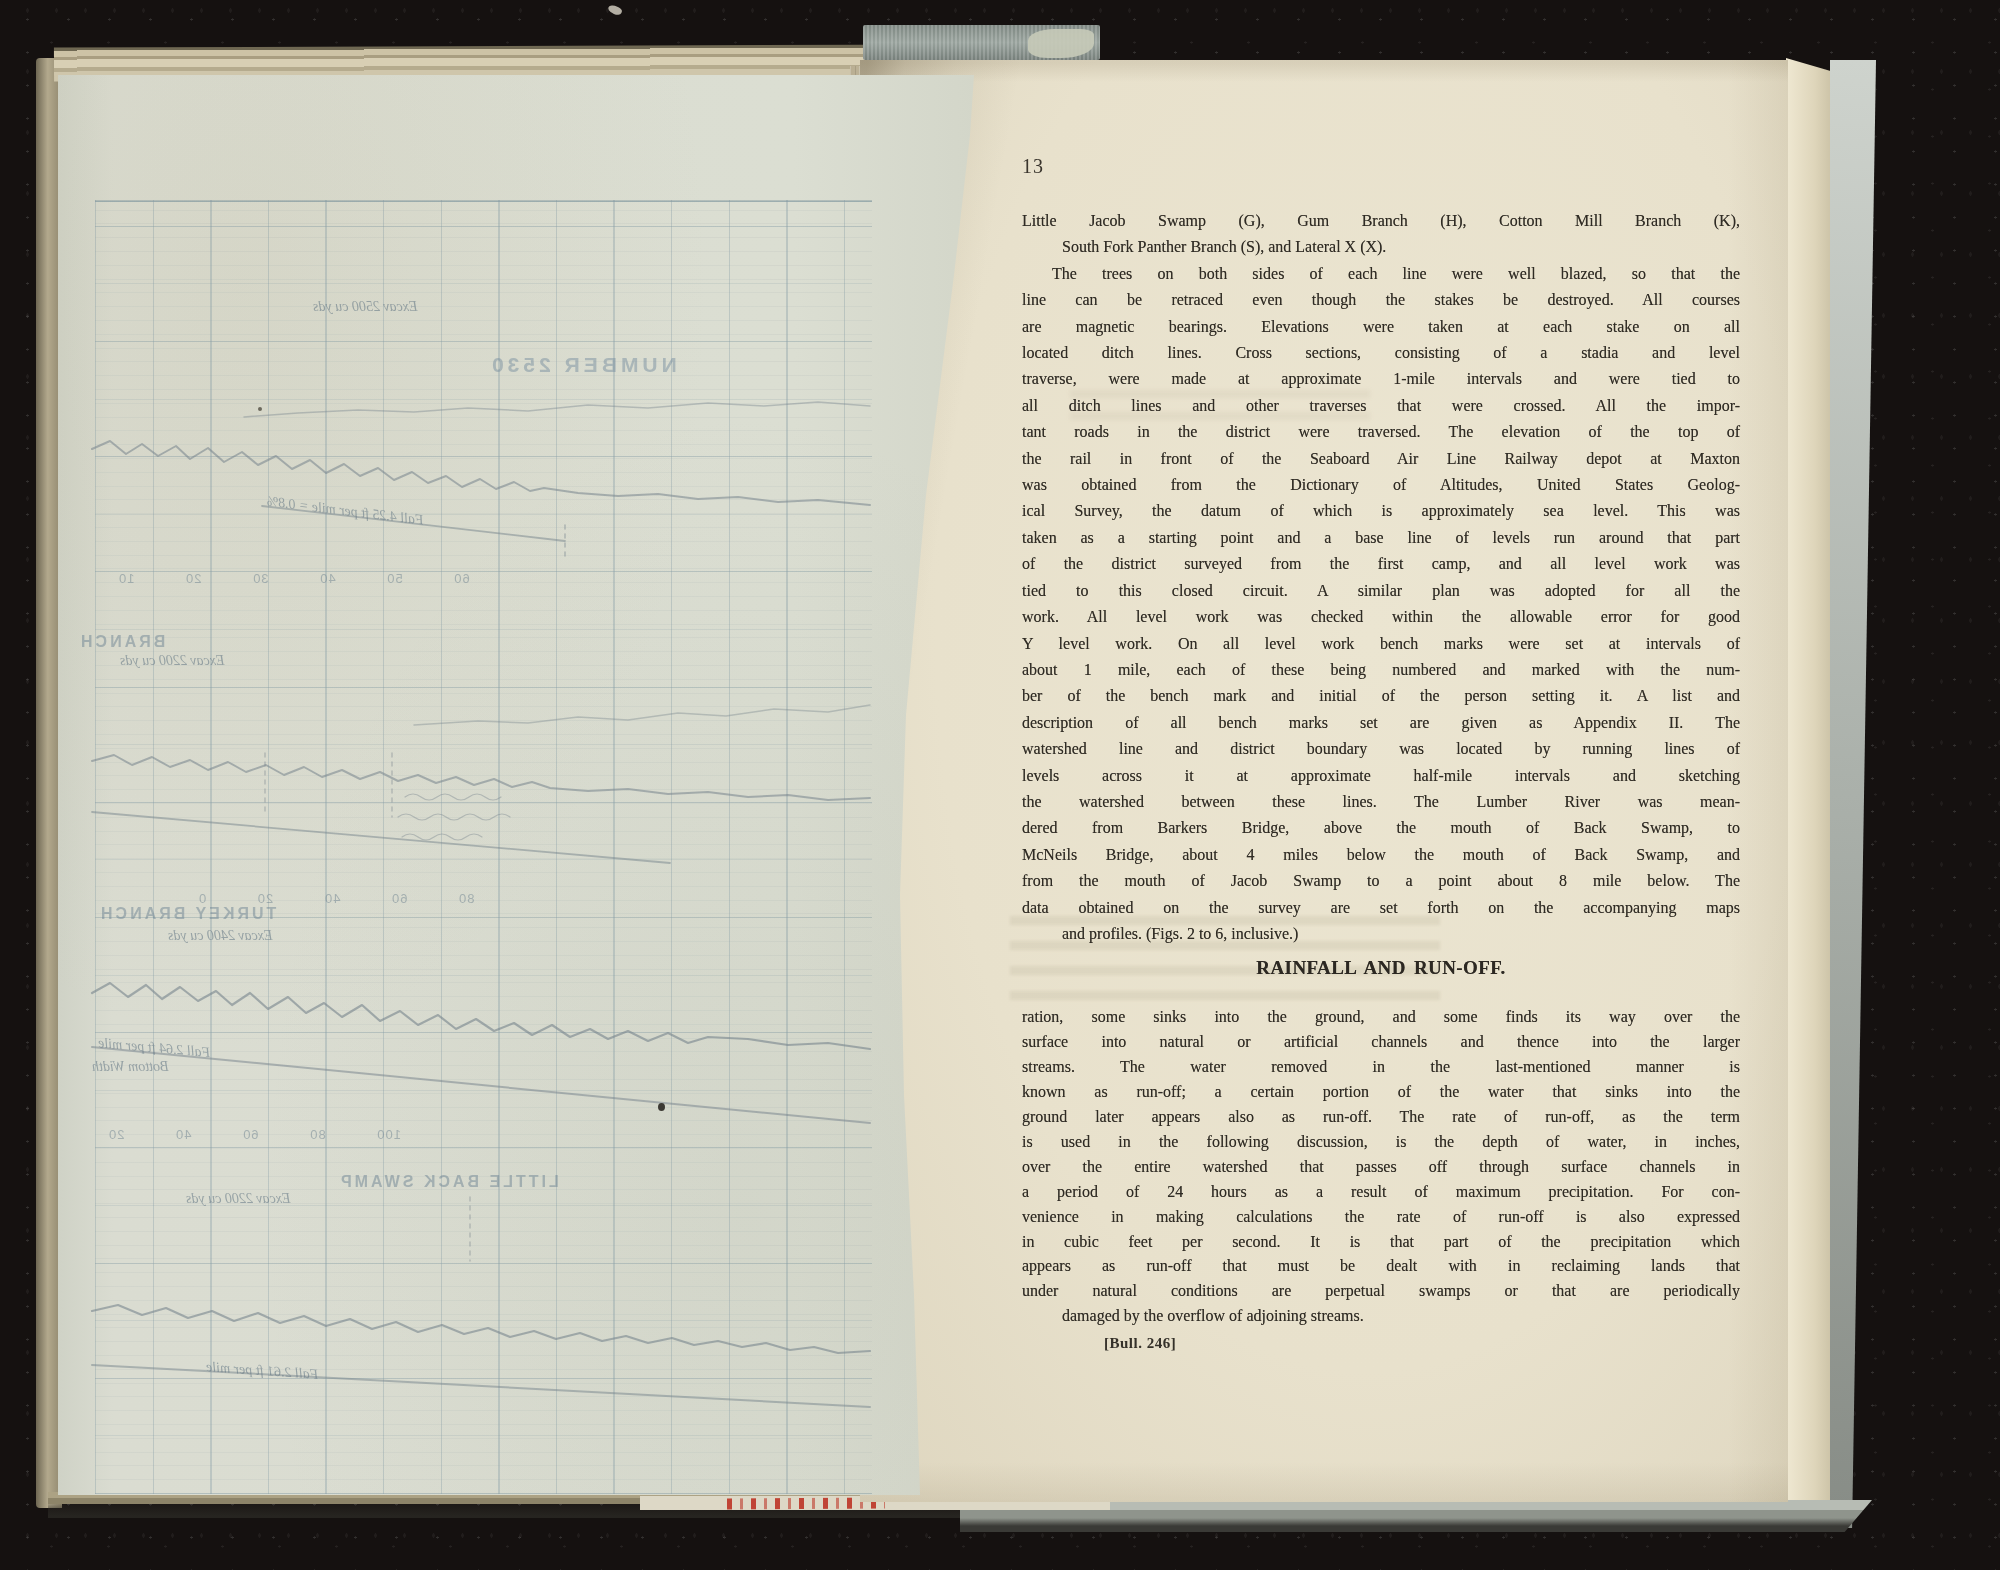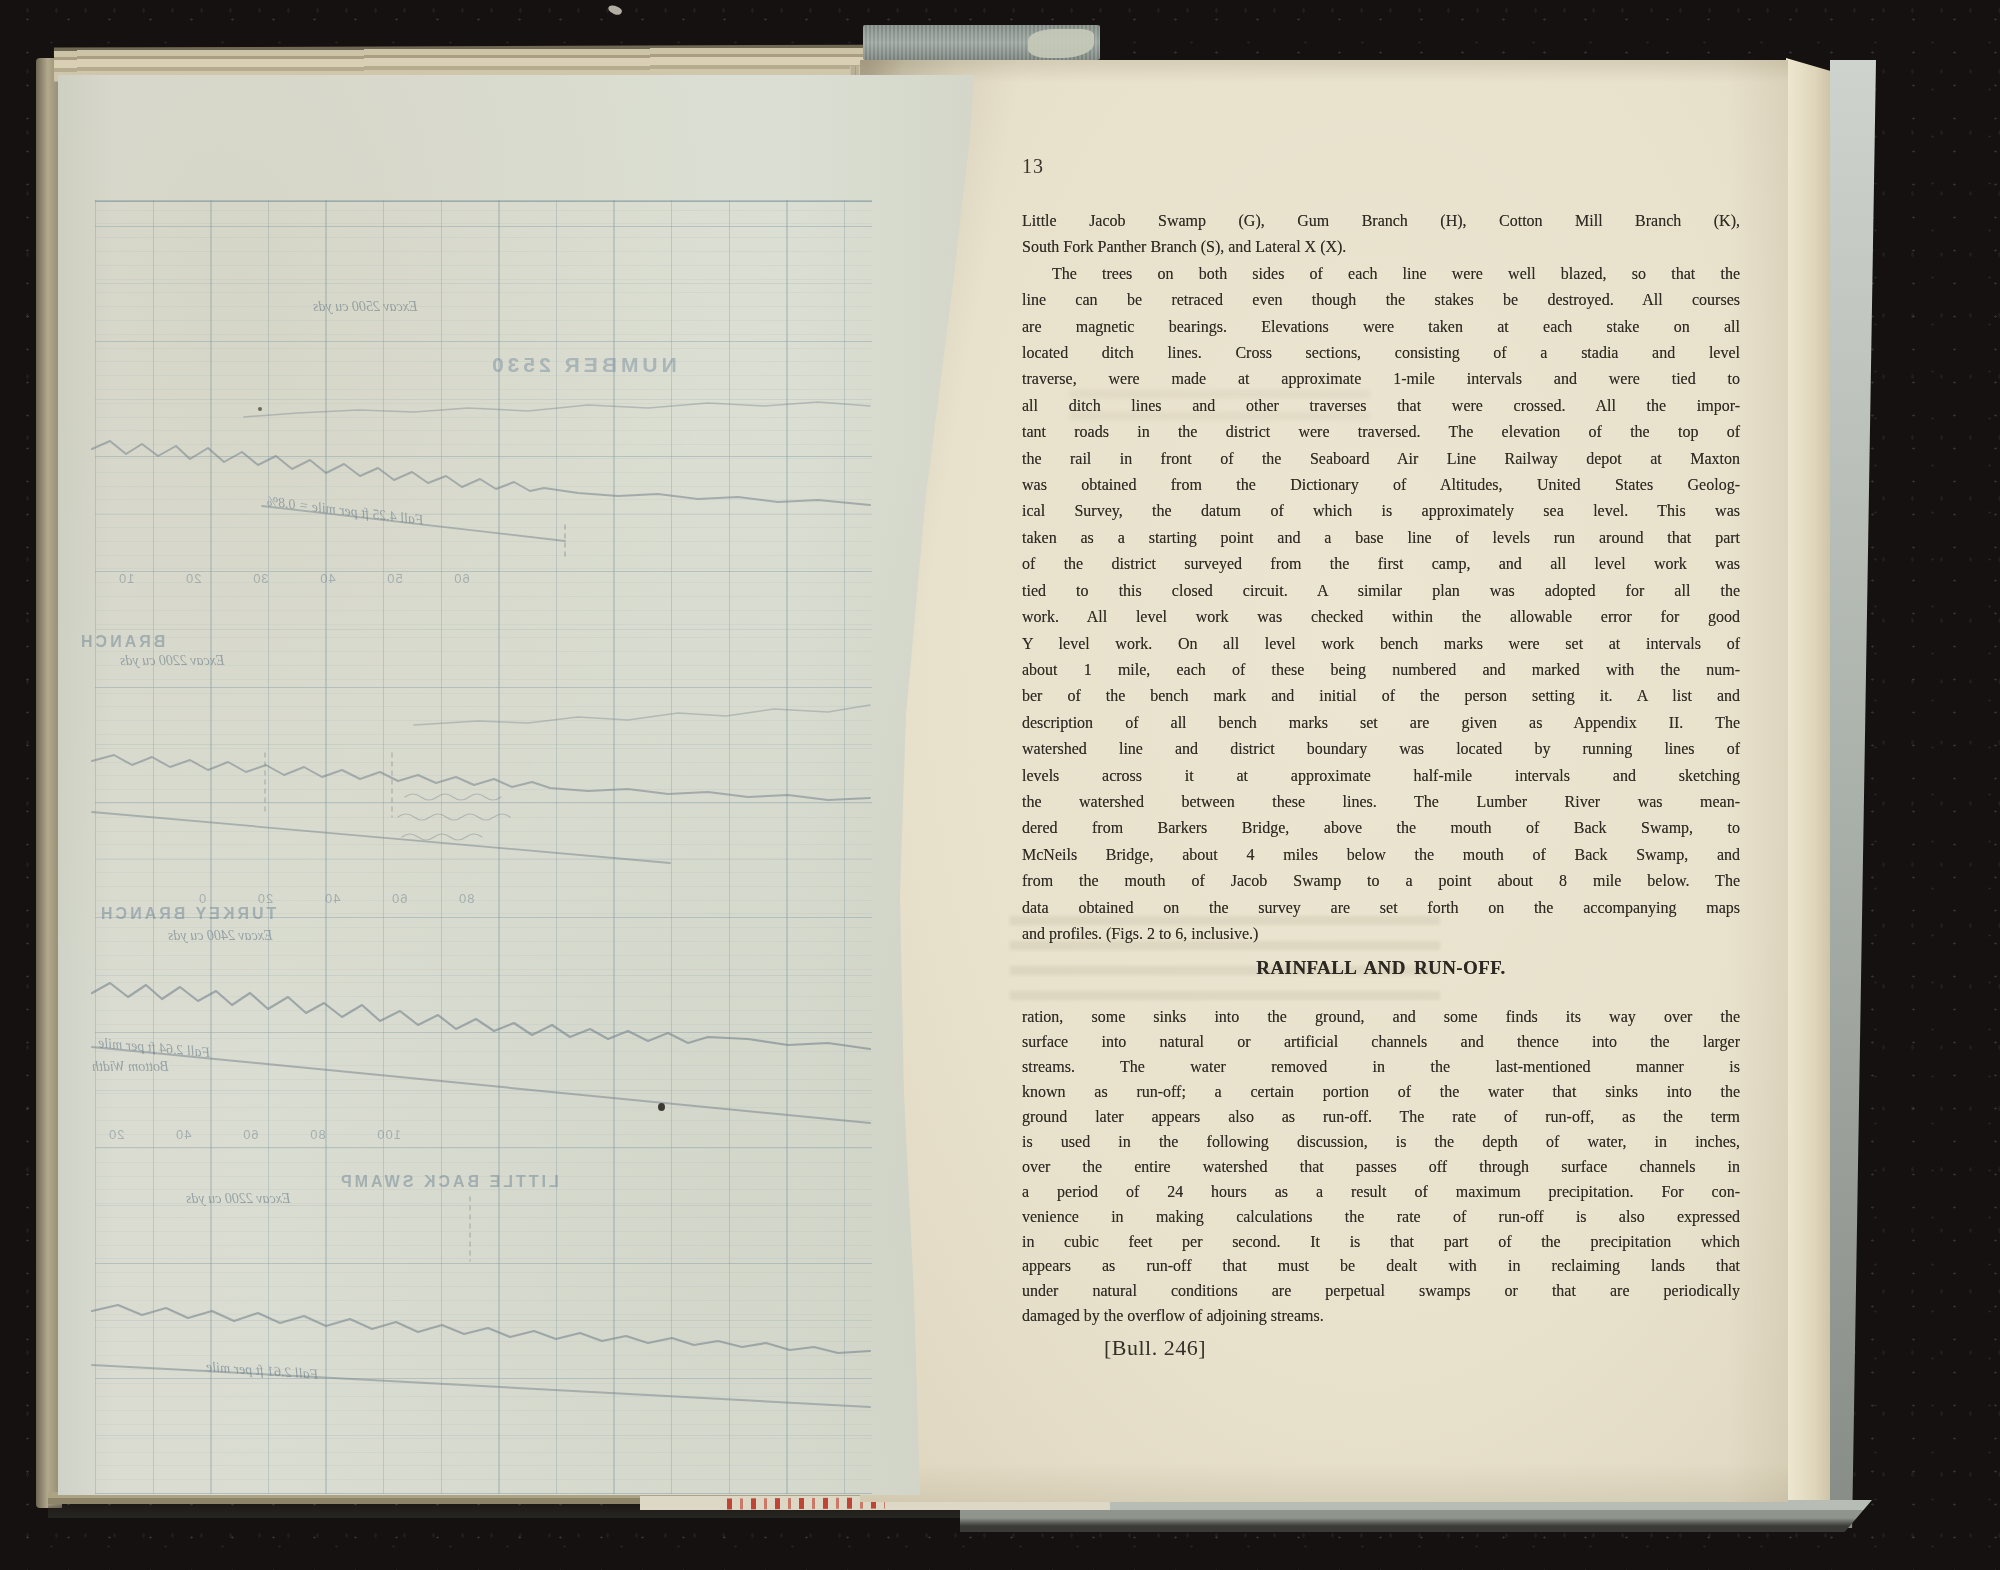--- a/index.html
+++ b/index.html
@@ -79,24 +79,24 @@
     background:repeating-linear-gradient(to bottom,rgba(138,128,98,.12) 0 9px,transparent 9px 25px);}
   .ghost-smudge2{position:absolute;left:210px;top:330px;width:300px;height:40px;filter:blur(2px);
     background:repeating-linear-gradient(to bottom,rgba(138,128,98,.08) 0 8px,transparent 8px 22px);}
   .page-number{position:absolute;left:162px;top:95px;width:718px;text-align:left;
     font-size:20px;color:#3a352d;letter-spacing:1px;}
   .text-col{position:absolute;left:162px;top:148px;width:718px;color:#2f2b24;}
   .text-line{font-size:16px;line-height:26.4px;text-align:justify;text-align-last:justify;
     text-shadow:0 0 .5px rgba(47,43,36,.55);}
   .p2 .text-line{line-height:24.9px;}
   .text-line.indent{text-indent:30px;}
-  .text-line.end{text-align-last:left;}
+  .text-line.end{text-align-last:left;margin-left:40px;}
   .heading{font-size:19px;font-weight:bold;text-align:center;letter-spacing:.4px;word-spacing:3px;
     margin:10px 0 26px 0;line-height:22px;color:#2c2822;text-shadow:0 0 .5px rgba(44,40,34,.6);}
-  .footer{font-size:22px;font-weight:normal;margin:6px 0 0 82px;color:#35312a;letter-spacing:.5px;}
+  .footer{font-size:15px;font-weight:bold;margin:6px 0 0 82px;color:#35312a;letter-spacing:.5px;}
 </style>
 </head>
 <body>
 
 <div class="stage">
   <div class="speck"></div>
 
   <div class="board-left"></div>
   <div class="top-edges"></div>
   <div class="under-pages"></div>

